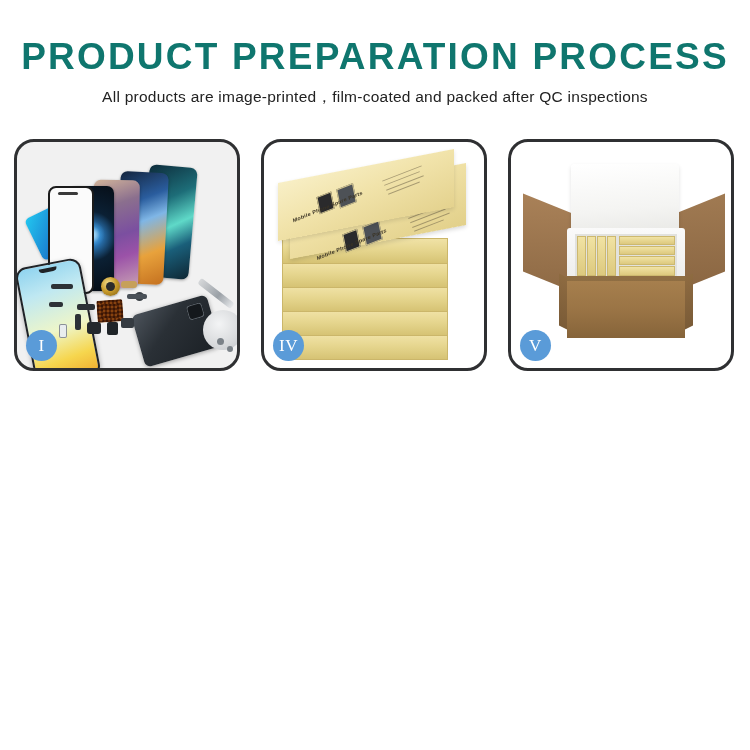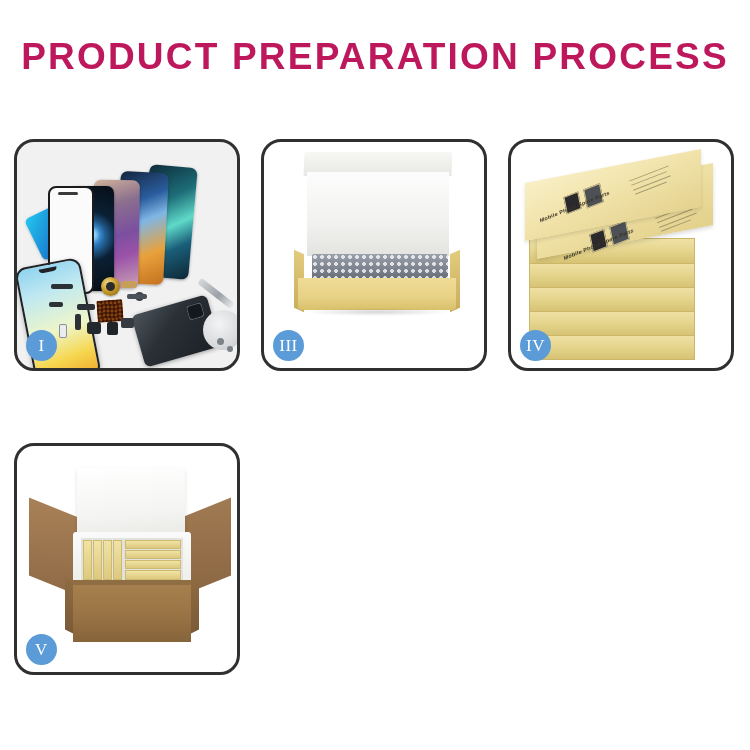--- a/index.html
+++ b/index.html
@@ -9,21 +9,21 @@
     font-family:"Liberation Sans", sans-serif;
     overflow:hidden;
   }
   .page{position:relative;width:750px;height:750px;}
 
   
   .header{padding-top:38px;text-align:center;}
   .title{
     font-family:"Liberation Sans", sans-serif;
     font-size:37px;font-weight:700;letter-spacing:2.2px;
-    color:#be185d;line-height:1;white-space:nowrap;
+    color:#0f766e;line-height:1;white-space:nowrap;
   }
   .subtitle{
     margin-top:14px;
     font-size:15.5px;font-weight:400;letter-spacing:.25px;
     color:#222;line-height:1;white-space:nowrap;
   }
 
   
   .grid{
     position:absolute;left:14px;top:139px;
@@ -262,20 +262,21 @@
   .p6 .edge{position:absolute;left:112px;top:62px;width:2px;height:112px;
     background:rgba(0,0,0,.12);}
 </style>
 </head>
 <body>
 
 <div class="page">
 
   <div class="header">
     <div class="title">PRODUCT PREPARATION PROCESS</div>
+    <div class="subtitle">All products are image-printed，film-coated and packed after QC inspections</div>
   </div>
 
   <div class="grid">
 
     <div class="panel tint p1">
       <div class="stage">
         <div class="lcd"></div>
         <div class="lcd2"></div>
         <div class="scr s4"></div>
         <div class="scr s3"></div>
@@ -299,32 +300,20 @@
         <div class="bit b9"></div>
         <div class="bit b10"></div>
         <div class="bit b11"></div>
         <div class="bit b12"></div>
         <div class="bit b13"></div>
       </div>
       <div class="badge">I</div>
     </div>
 
 
-    <div class="panel p3">
-      <div class="stage">
-        <div class="lid"></div>
-        <div class="foamback"></div>
-        <div class="wrapped"></div>
-        <div class="boxleft"></div>
-        <div class="boxright"></div>
-        <div class="boxfront"></div>
-        <div class="shadow"></div>
-      </div>
-      <div class="badge">III</div>
-    </div>
 
     <div class="panel p4">
       <div class="stage">
         <div class="stack">
           <div class="layer lyA"></div>
           <div class="layer lyB"></div>
           <div class="layer lyC"></div>
           <div class="layer lyD"></div>
           <div class="layer lyE"></div>
           <div class="lidtop">

